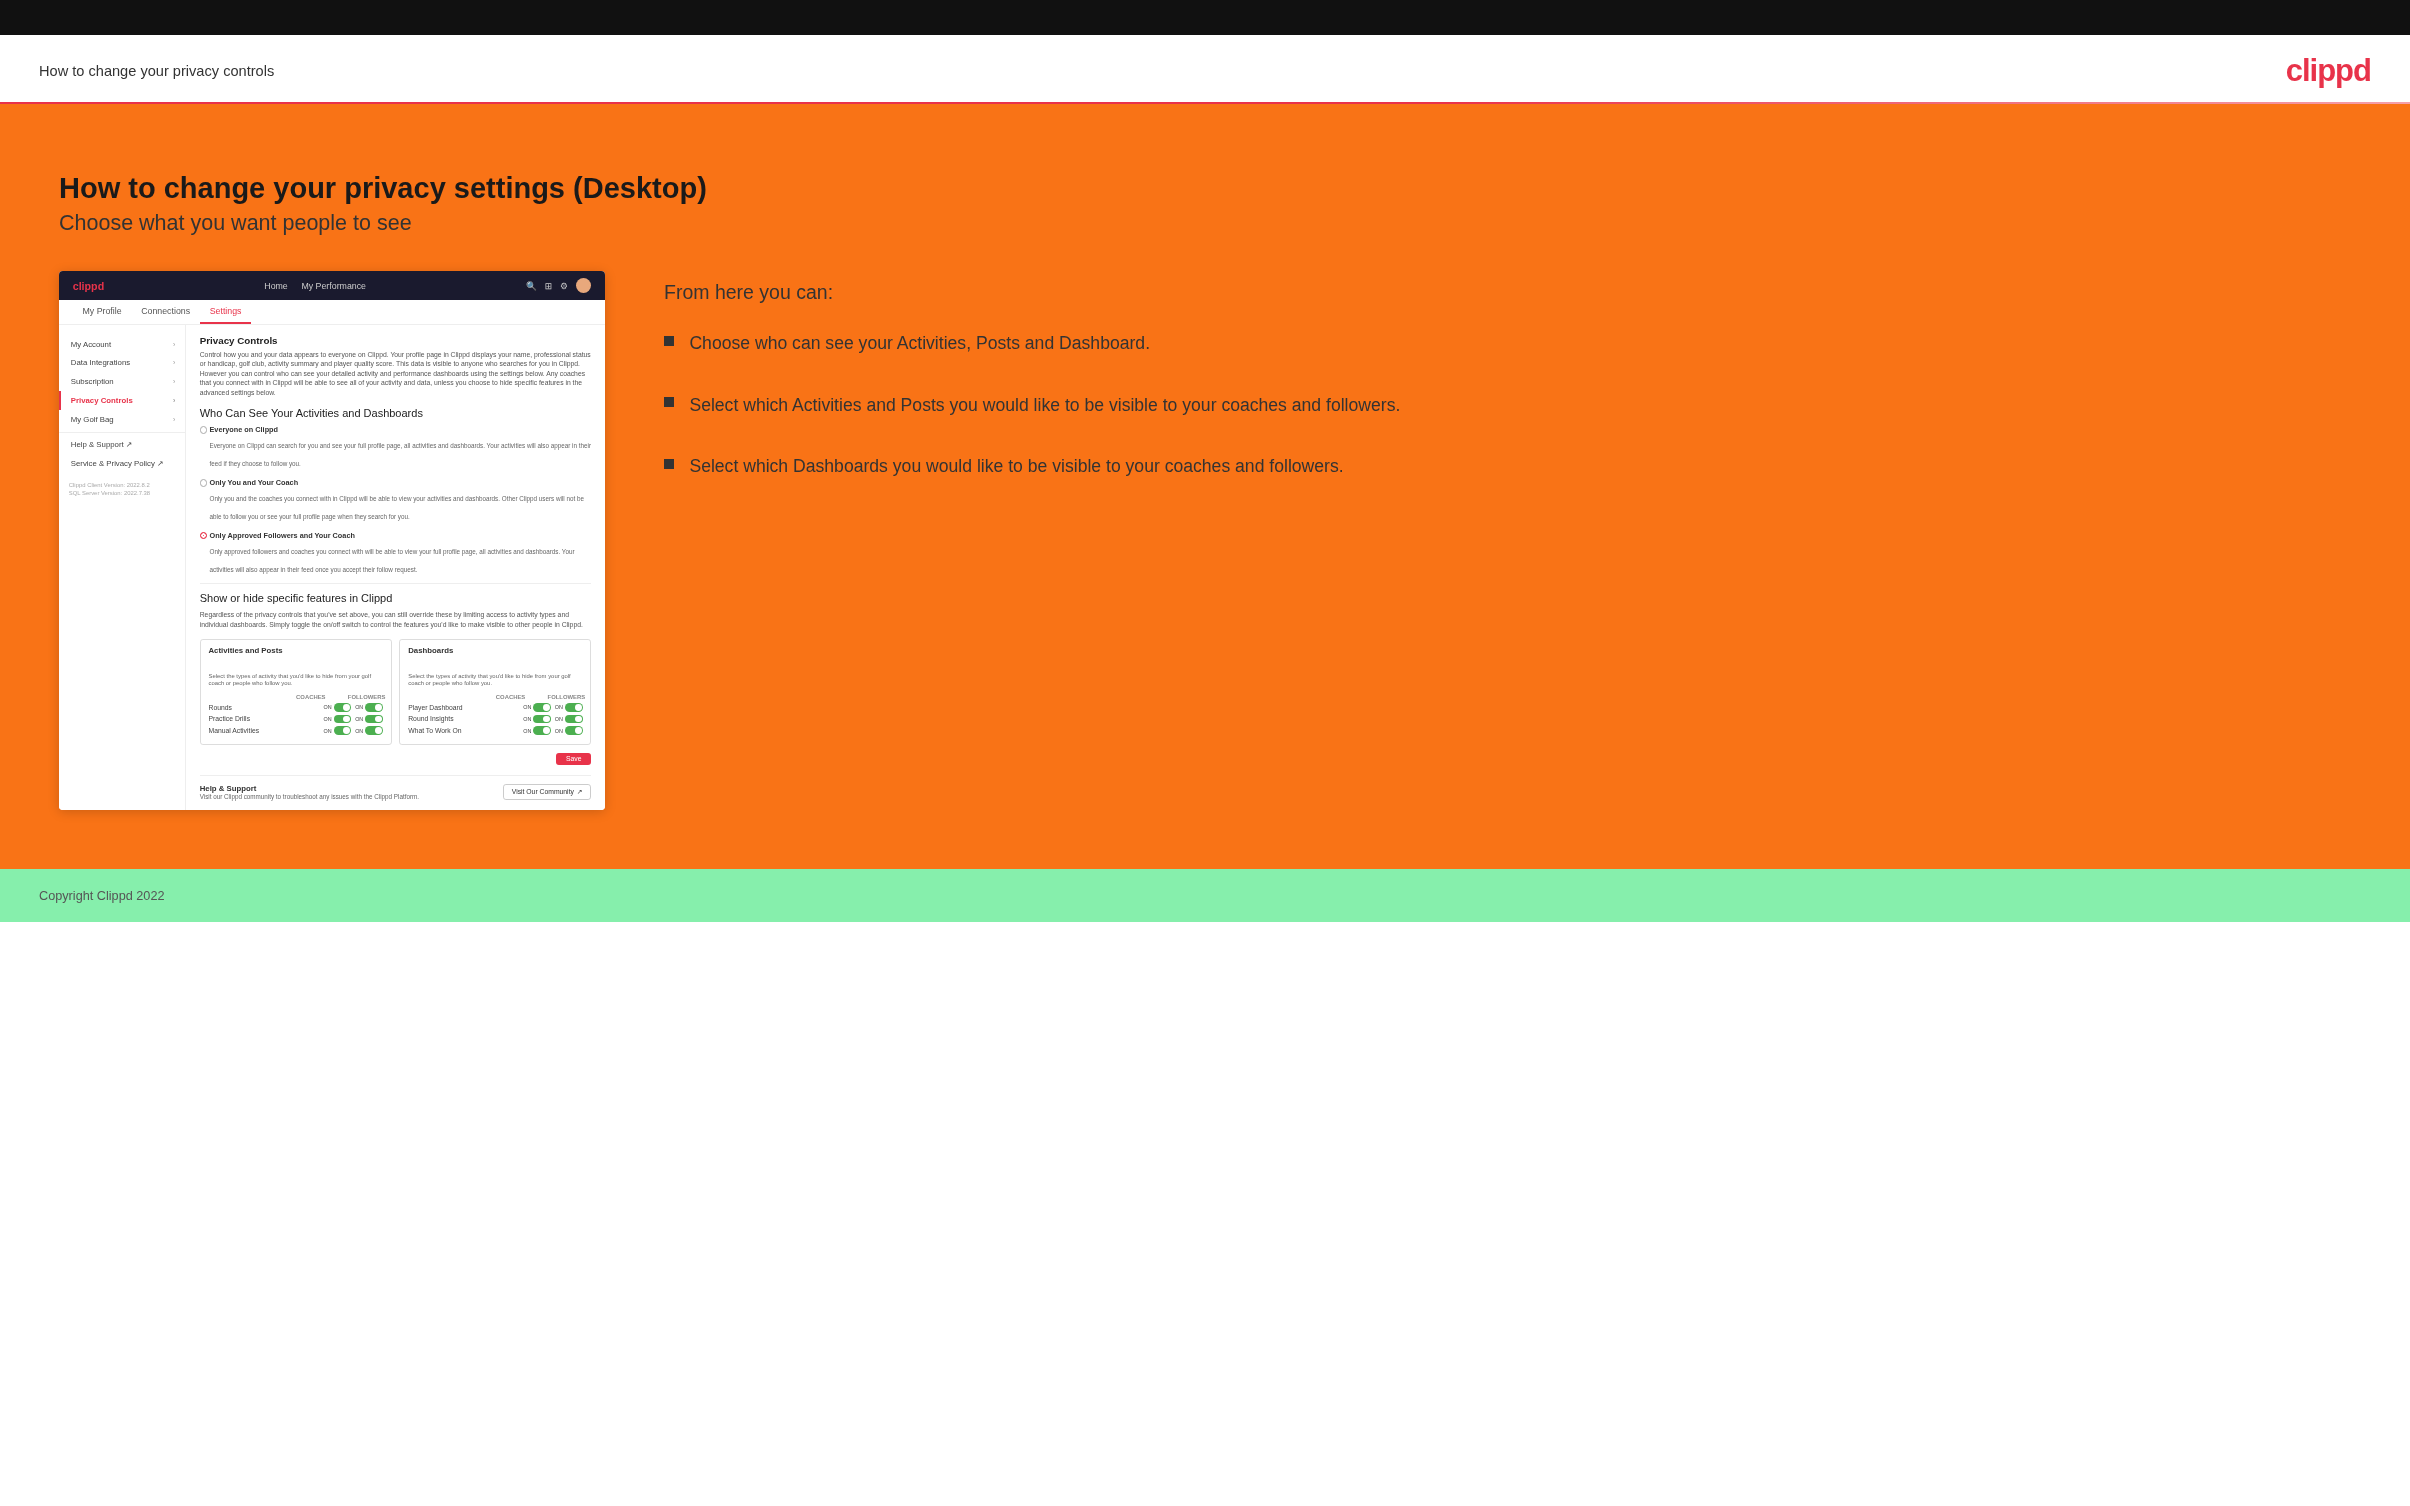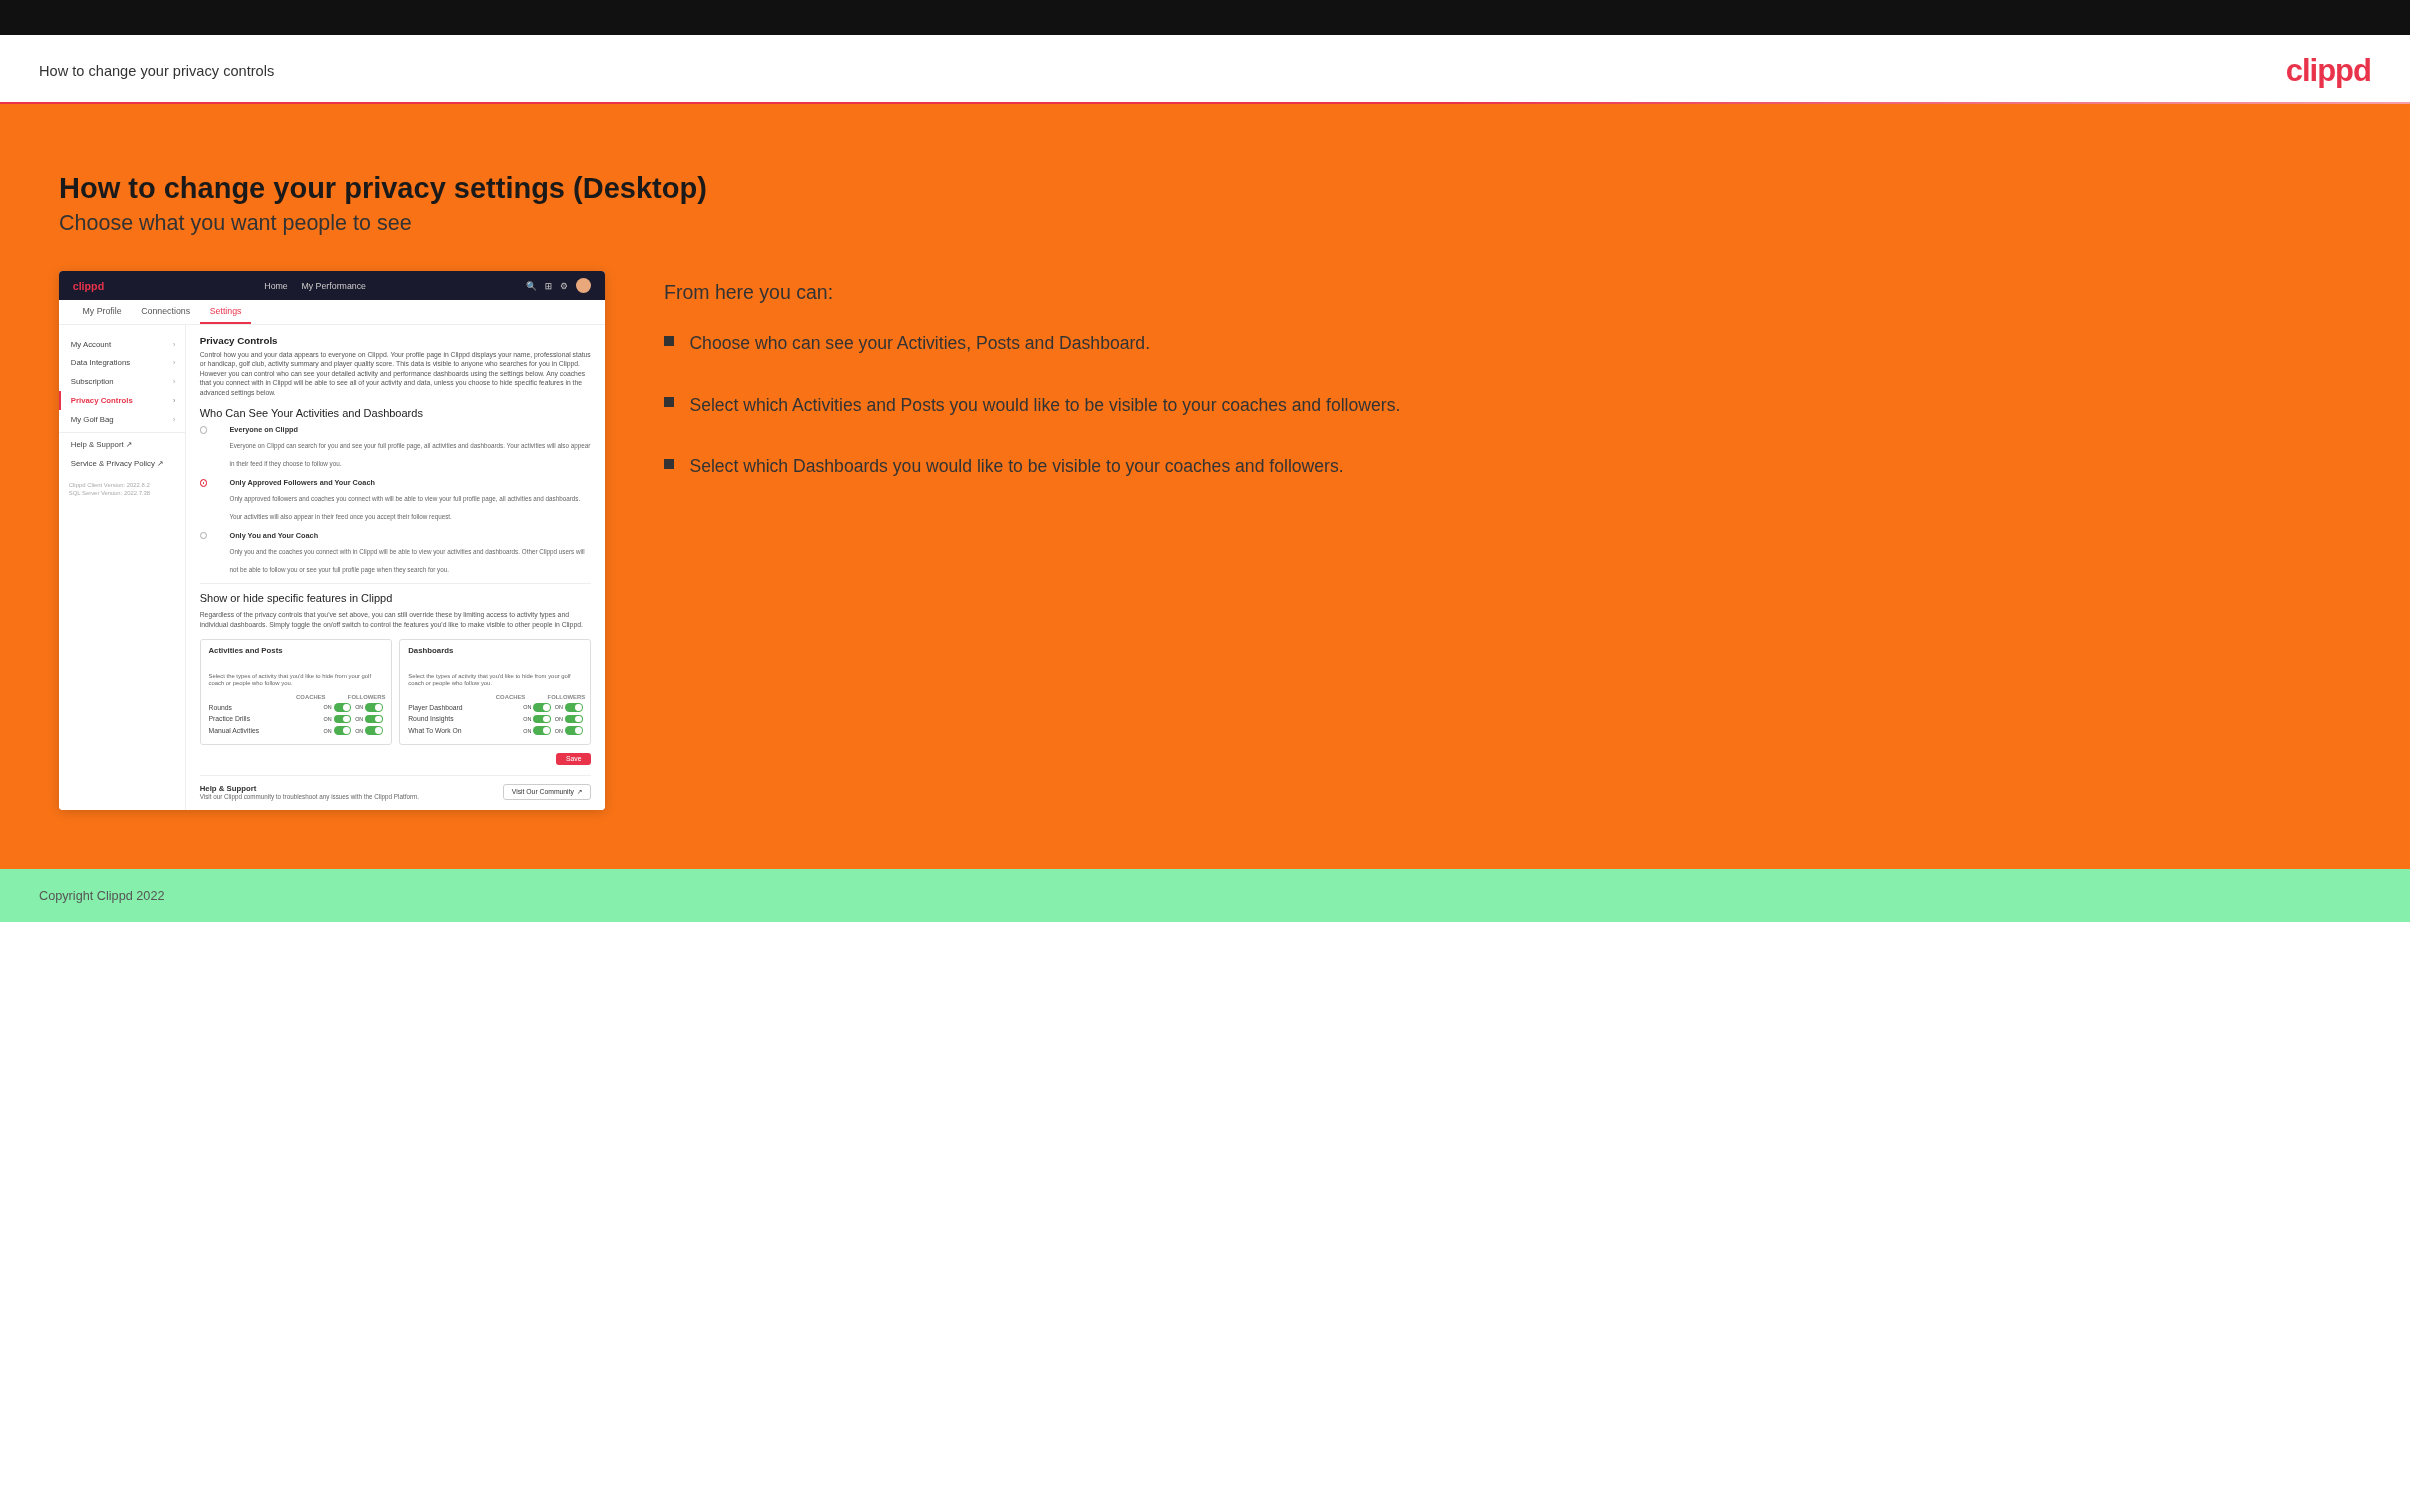--- a/index.html
+++ b/index.html
@@ -202,21 +202,21 @@
     .app-subsection-title {
       font-size: 11px;
       font-weight: 400;
       color: #222;
       margin-bottom: 5.9px;
     }
 
     
     .radio-option {
       display: flex;
-      gap: 22px;
+      gap: 2px;
       margin-bottom: 7.8px;
       align-items: flex-start;
     }
     .radio-circle {
       width: 7.8px;
       height: 7.8px;
       border-radius: 50%;
       border: 1.5px solid #aaa;
       margin-top: 1px;
       flex-shrink: 0;
@@ -496,32 +496,32 @@
 
           <div class="radio-option">
             <div class="radio-circle"></div>
             <div>
               <span class="radio-label">Everyone on Clippd</span>
               <span class="radio-desc">Everyone on Clippd can search for you and see your full profile page, all activities and dashboards. Your activities will also appear in their feed if they choose to follow you.</span>
             </div>
           </div>
 
           <div class="radio-option">
+            <div class="radio-circle"></div>
+            <div>
+              <span class="radio-label">Only You and Your Coach</span>
+              <span class="radio-desc">Only you and the coaches you connect with in Clippd will be able to view your activities and dashboards. Other Clippd users will not be able to follow you or see your full profile page when they search for you.</span>
+            </div>
+          </div>
+
+          <div class="radio-option">
             <div class="radio-circle selected"></div>
             <div>
               <span class="radio-label">Only Approved Followers and Your Coach</span>
               <span class="radio-desc">Only approved followers and coaches you connect with will be able to view your full profile page, all activities and dashboards. Your activities will also appear in their feed once you accept their follow request.</span>
-            </div>
-          </div>
-
-          <div class="radio-option">
-            <div class="radio-circle"></div>
-            <div>
-              <span class="radio-label">Only You and Your Coach</span>
-              <span class="radio-desc">Only you and the coaches you connect with in Clippd will be able to view your activities and dashboards. Other Clippd users will not be able to follow you or see your full profile page when they search for you.</span>
             </div>
           </div>
 
           <div class="app-divider"></div>
 
           <div class="app-subsection-title">Show or hide specific features in Clippd</div>
           <div class="app-section-desc">Regardless of the privacy controls that you've set above, you can still override these by limiting access to activity types and individual dashboards. Simply toggle the on/off switch to control the features you'd like to make visible to other people in Clippd.</div>
 
           <div class="toggle-section">
 

